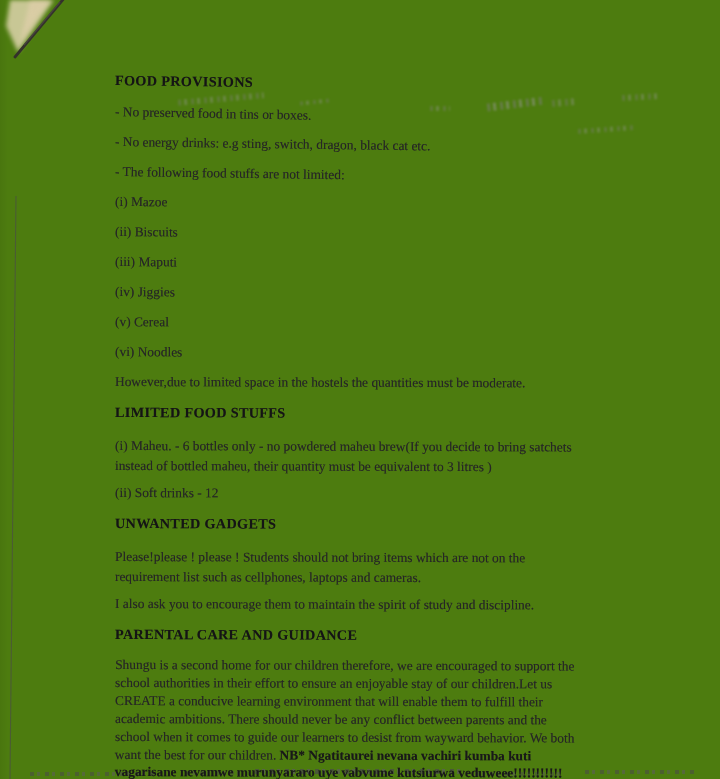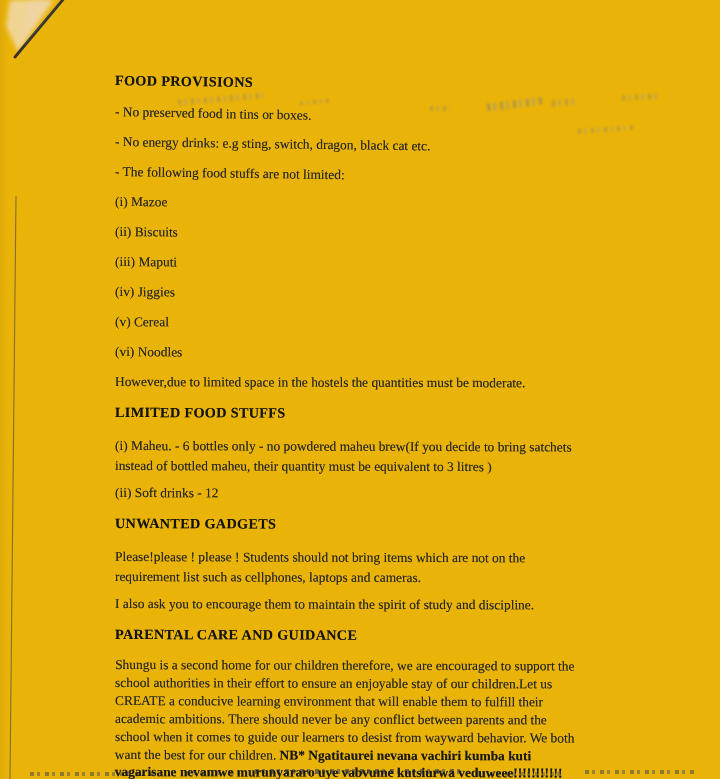--- a/index.html
+++ b/index.html
@@ -1,19 +1,19 @@
 <!DOCTYPE html>
 <html><head>
 <meta charset="utf-8">
 <style>
   html,body{margin:0;padding:0;background:#e9e9e9;}
   .page{
     position:relative;
     width:720px;height:779px;
-    background:#eab308;
+    background:#4d7c0f;
     overflow:hidden;
     font-family:"Liberation Serif", serif;
     color:#262626;
   }
   .page::before{ 
     content:"";position:absolute;left:0;top:0;width:8px;height:100%;
     background:linear-gradient(90deg, rgba(0,0,0,0.05), rgba(0,0,0,0));
   }
   .doc{
     position:absolute;left:115px;top:72px;width:548px;

